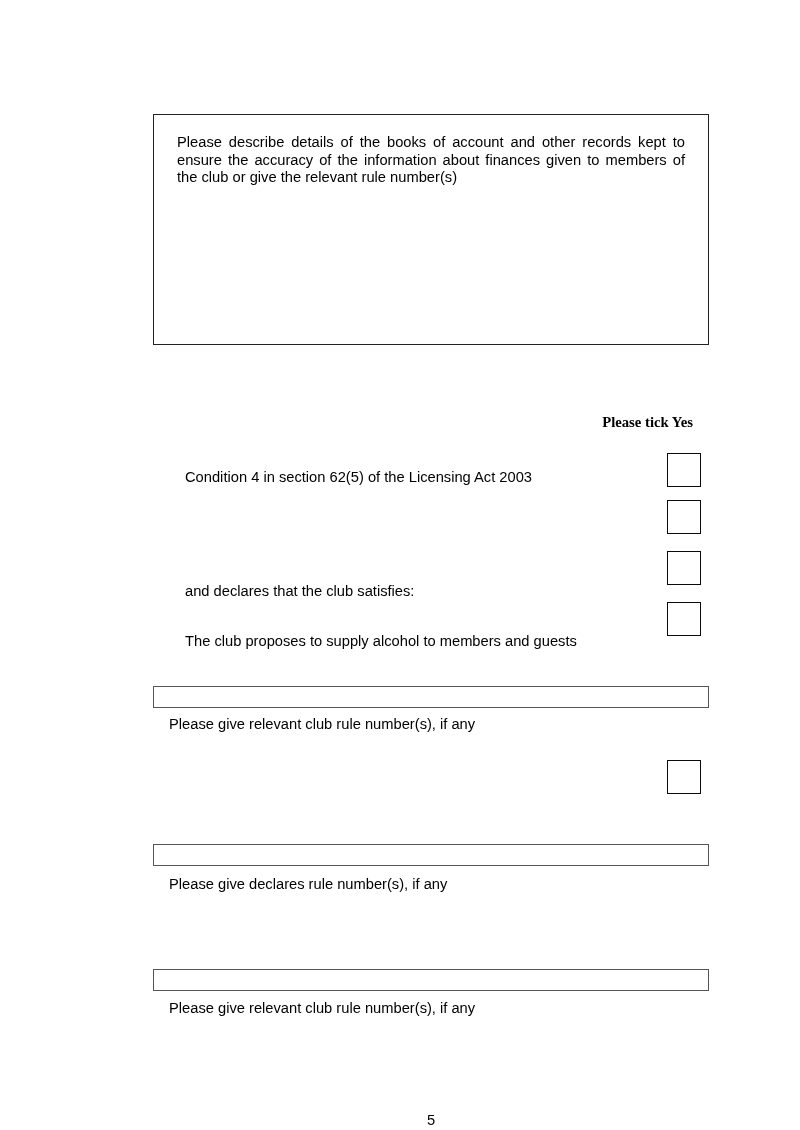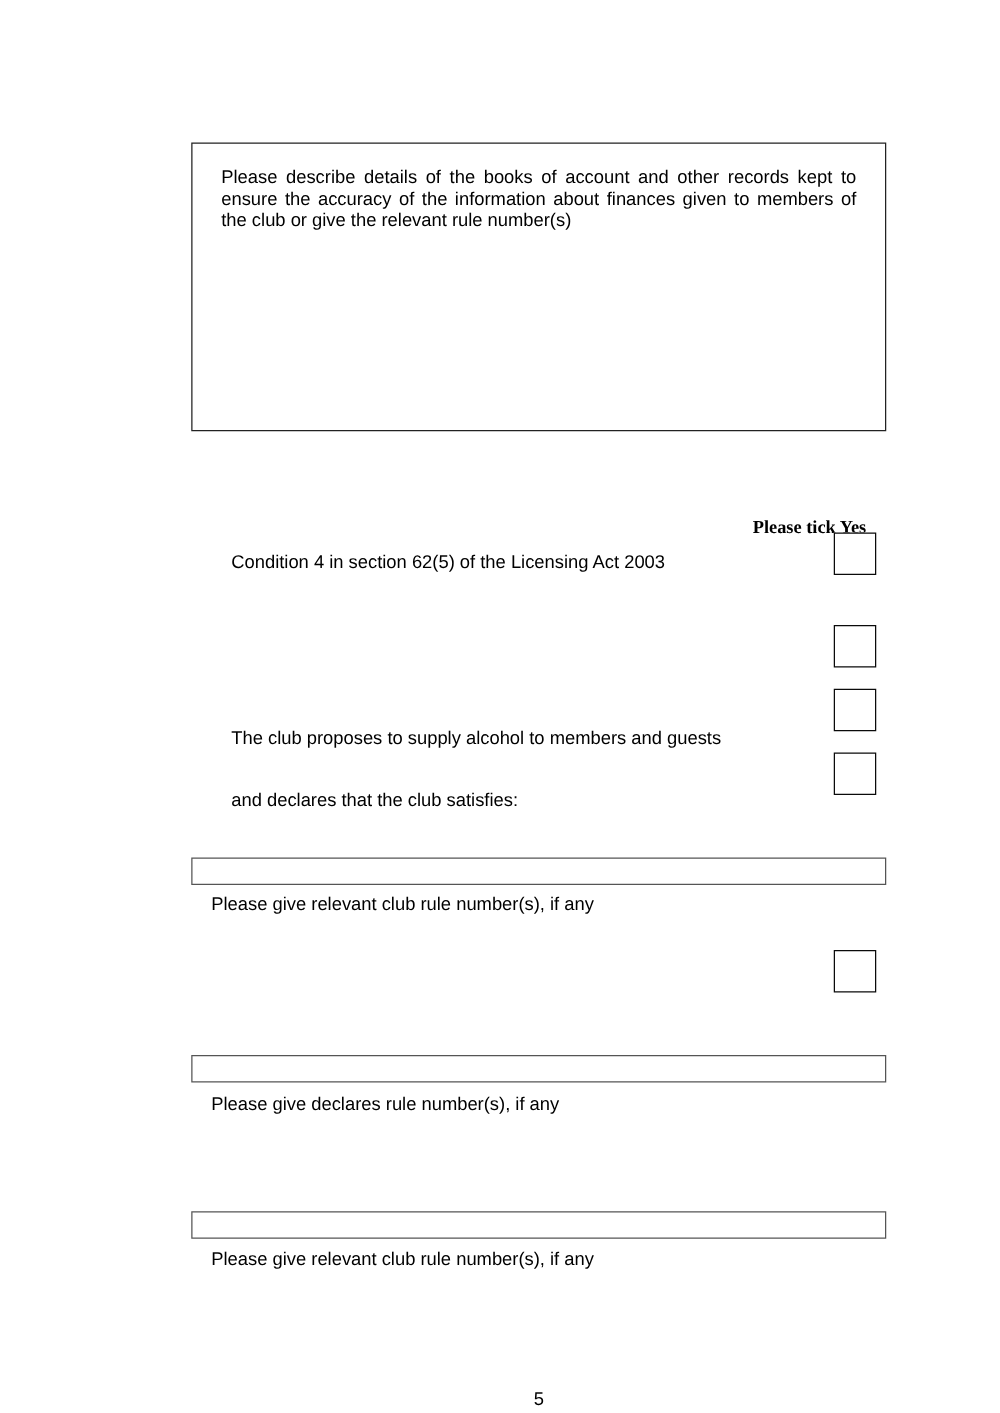--- a/index.html
+++ b/index.html
@@ -76,32 +76,32 @@
 <body>
 
 <div class="page">
 
   <div class="abs books-box">
     <div class="books-prompt">Please describe details of the books of account and other records kept to ensure the accuracy of the information about finances given to members of the club or give the relevant rule number(s)</div>
   </div>
 
   <div class="abs tick-header">Please tick Yes</div>
 
-  <div class="abs cond-row" style="top:394px">
+  <div class="abs cond-row" style="top:421px">
     <span>Condition 4 in section 62(5) of the Licensing Act 2003</span>
     <span class="checkbox"></span>
   </div>
 
   <div class="abs cond-row" style="top:468px">
     <span class="checkbox"></span>
   </div>
 
   <div class="abs cond-row" style="top:519px">
+    <div>and declares that the club satisfies:</div>
     <div>The club proposes to supply alcohol to members and guests</div>
-    <div>and declares that the club satisfies:</div>
     <span class="checkbox"></span>
   </div>
 
   <div class="abs cond-row" style="top:570px">
     <span class="checkbox"></span>
   </div>
 
   <div class="abs prompt-line" style="top:621px">Please give relevant club rule number(s), if any</div>
 
   <input class="abs rule-input" style="top: 654px;" type="text" value="">

